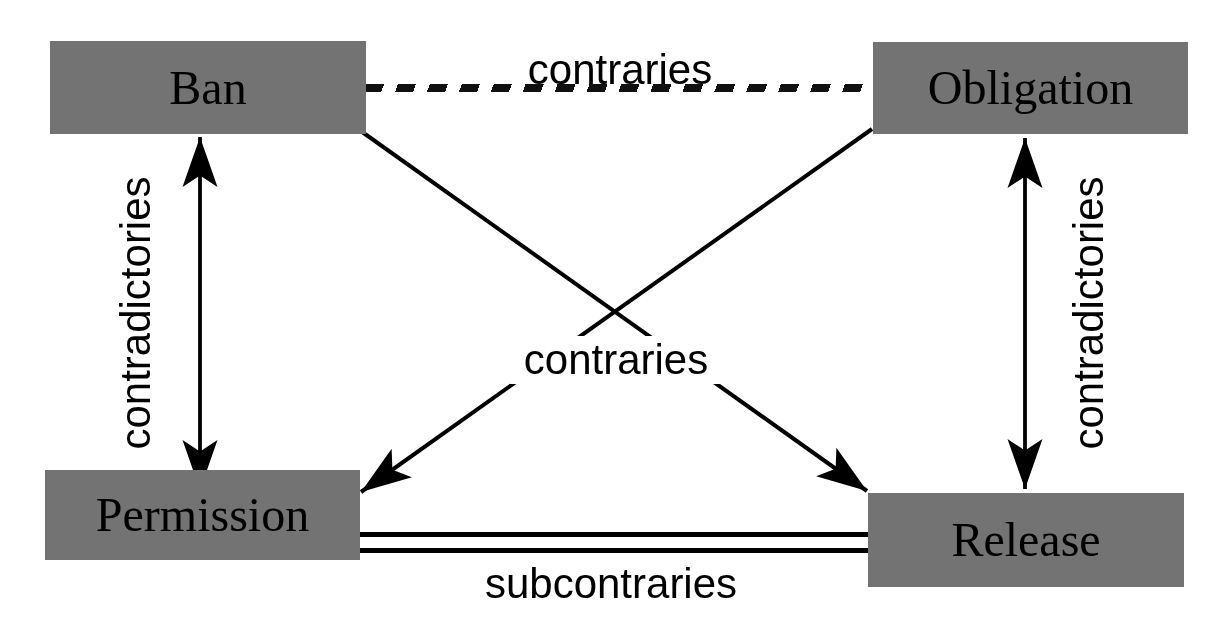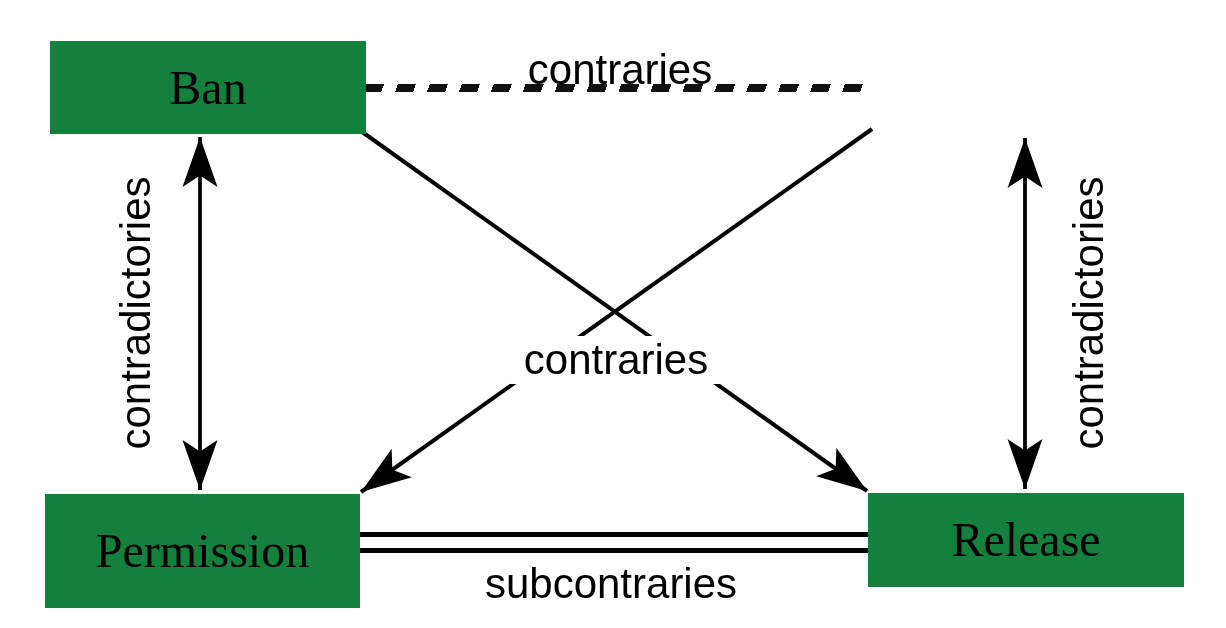--- a/index.html
+++ b/index.html
@@ -16,33 +16,33 @@
     overflow: hidden;
   }
   svg.lines {
     position: absolute;
     left: 0; top: 0;
     width: 1226px; height: 628px;
     z-index: 1;
   }
   .node {
     position: absolute;
-    background: #15803d;
+    background: #737373;
     display: flex;
     align-items: center;
     justify-content: center;
     font-family: "Liberation Serif", serif;
     font-size: 48px;
     color: #000000;
     z-index: 2;
     line-height: 1;
   }
   .node-ban        { left: 50px;  top: 41px;  width: 316px; height: 93px; }
   .node-obligation { left: 873px; top: 42px;  width: 315px; height: 92px; }
-  .node-permission { left: 45px;  top: 494px; width: 315px; height: 114px; }
+  .node-permission { left: 45px;  top: 470px; width: 315px; height: 90px; }
   .node-release    { left: 868px; top: 493px; width: 316px; height: 94px; }
 
   .edge-label {
     position: absolute;
     font-family: "Liberation Sans", sans-serif;
     font-size: 42px;
     color: #000000;
     white-space: nowrap;
     z-index: 3;
     line-height: 1;
@@ -106,20 +106,21 @@
     <line x1="358" y1="129" x2="867" y2="491" stroke="#000000" stroke-width="4" marker-end="url(#stealth)"></line>
 
     <line x1="872" y1="129" x2="361" y2="492" stroke="#000000" stroke-width="4" marker-end="url(#stealth)"></line>
   </svg>
 
   <div class="dashed-line"></div>
 
   <div class="double-line"></div>
 
   <div class="node node-ban">Ban</div>
+  <div class="node node-obligation">Obligation</div>
   <div class="node node-permission">Permission</div>
   <div class="node node-release">Release</div>
 
   <div class="edge-label label-contraries">contraries</div>
   <div class="edge-label label-contradictories-left">contradictories</div>
   <div class="edge-label label-contradictories-right">contradictories</div>
   <div class="edge-label label-subalterns">contraries</div>
   <div class="edge-label label-subcontraries">subcontraries</div>
 
 </div>

